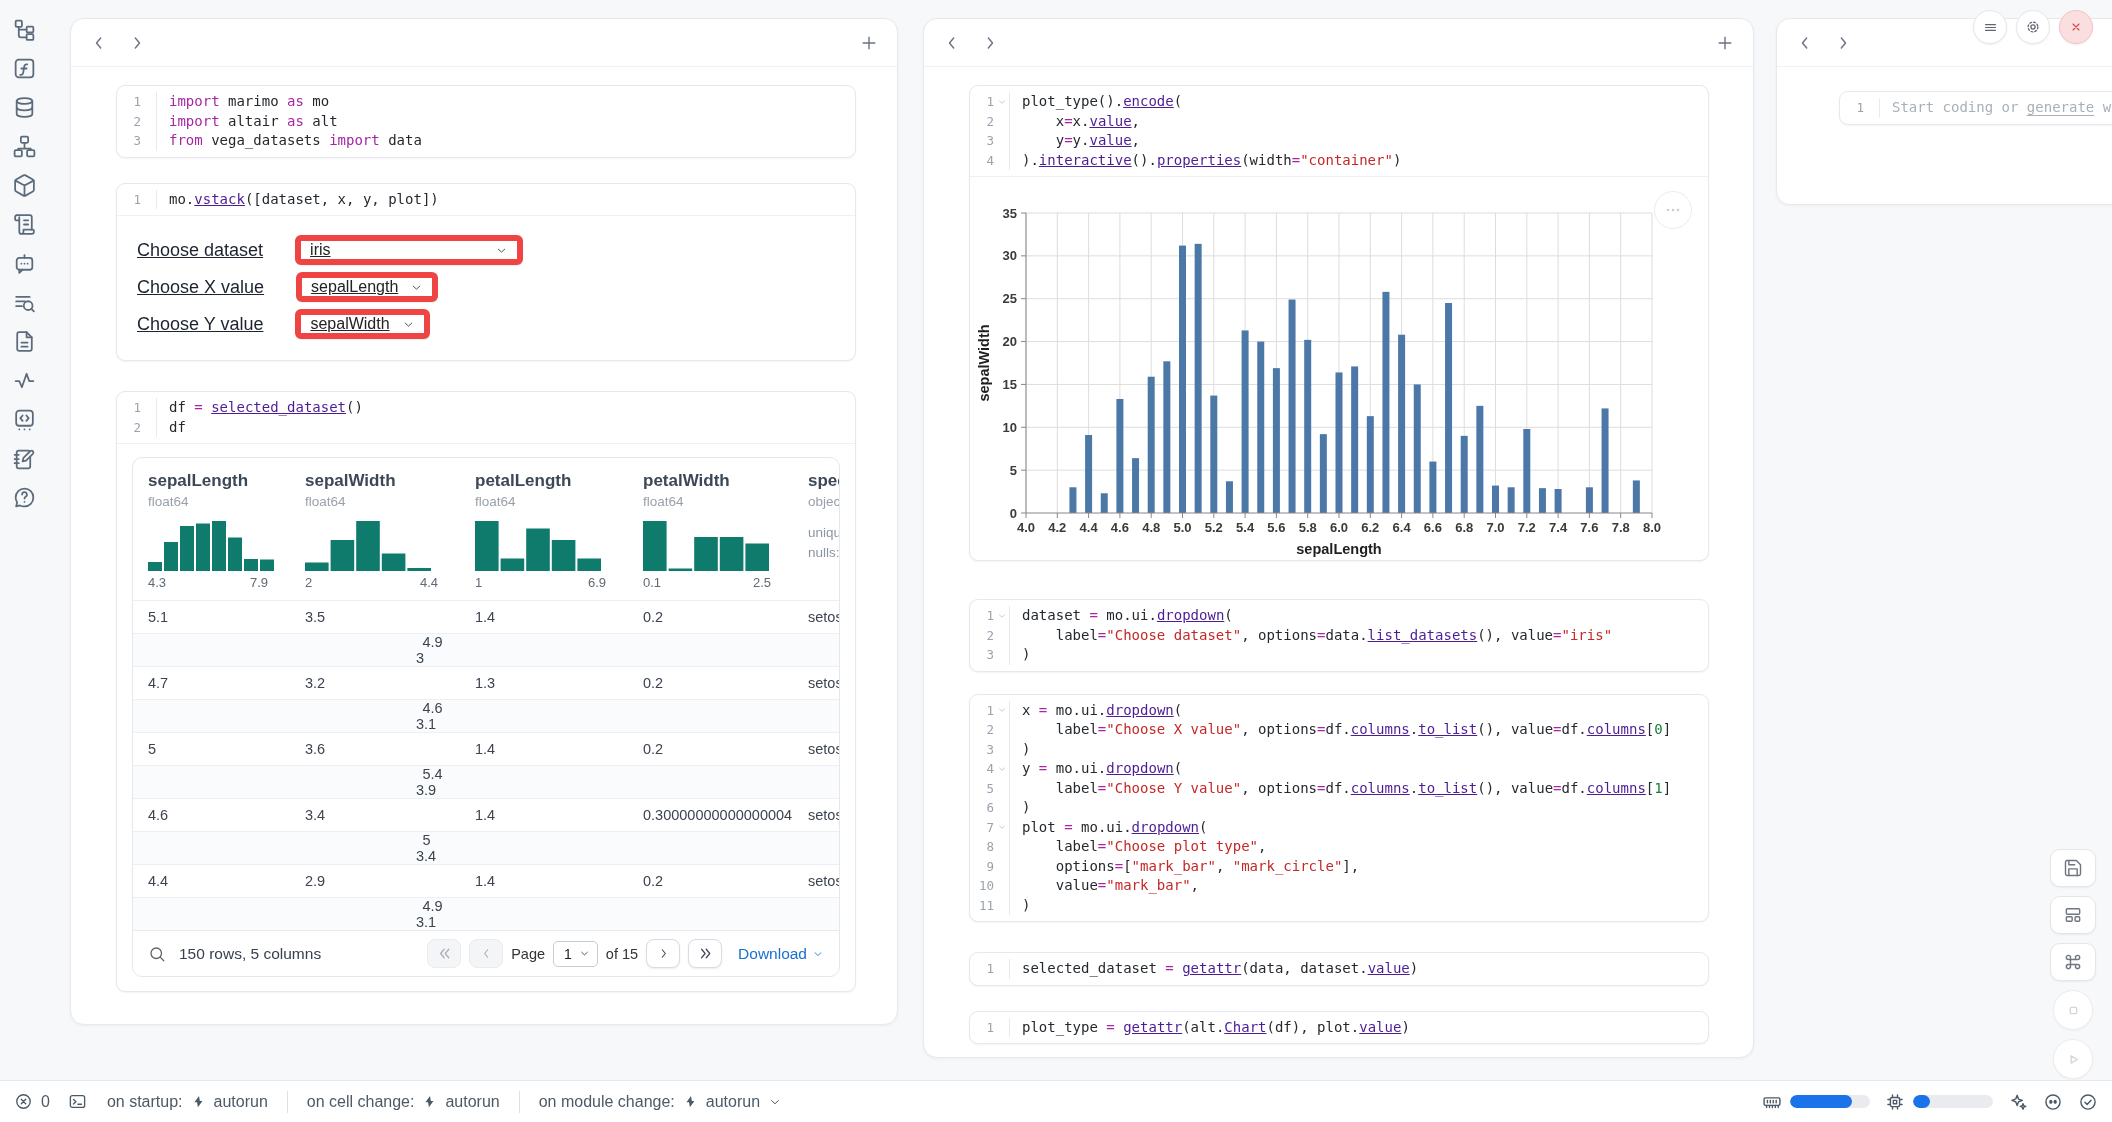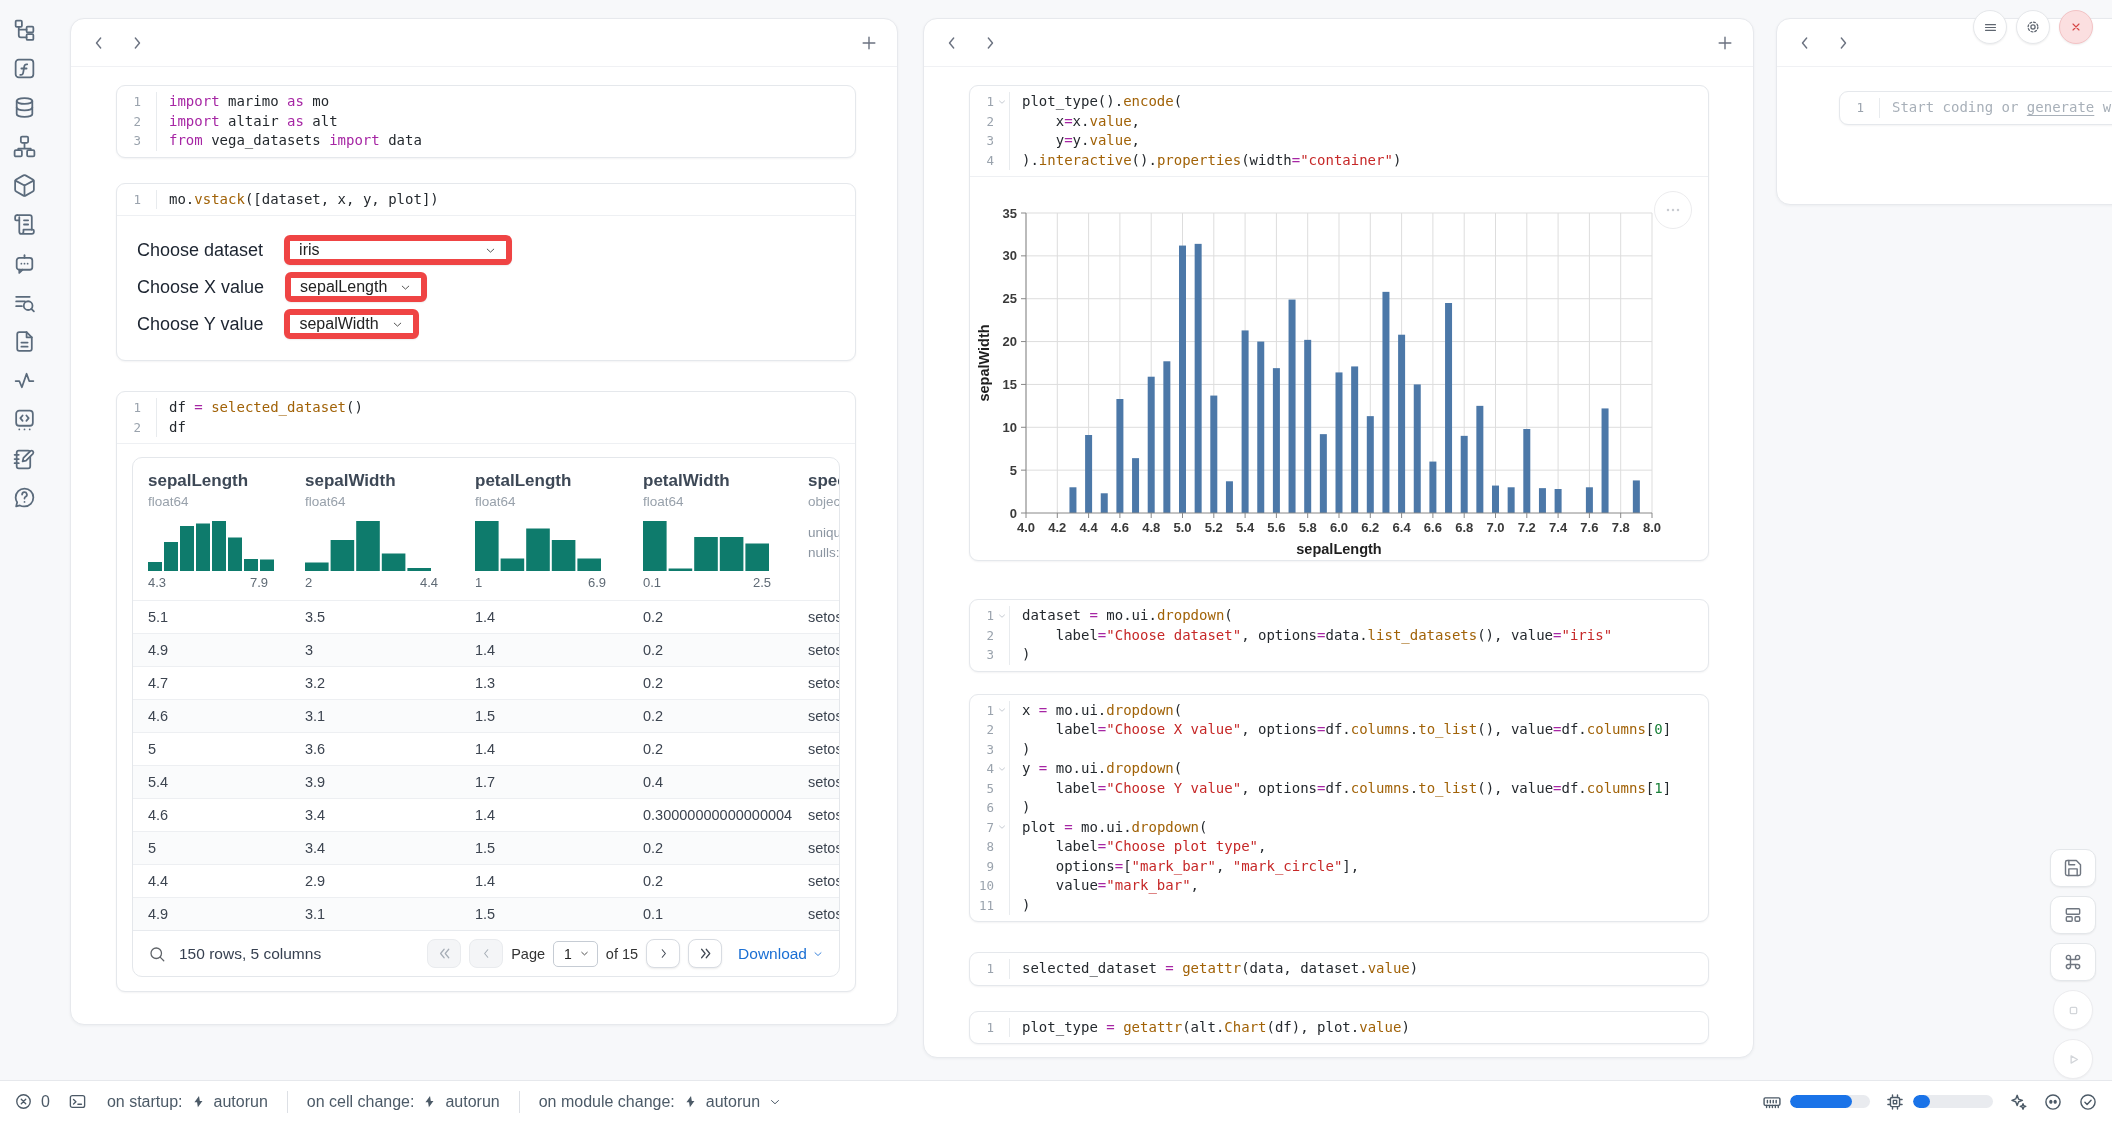--- a/index.html
+++ b/index.html
@@ -28,46 +28,46 @@
   .cell { width:740px; background:#fff; border:1px solid #e5e8ec; border-radius:9px;
     box-shadow:0 1px 2px rgba(16,24,40,.05); }
   .code { padding:6px 0; }
   .cline { display:flex; height:19.5px; line-height:19.5px;
     font-family:"DejaVu Sans Mono", monospace; font-size:14px; white-space:pre; }
   .gutter { width:40px; flex:none; display:flex; align-items:center; justify-content:flex-end;
     border-right:1px solid #e8ebee; margin-right:12px; }
   .lnum { color:#9aa3ad; font-size:12.5px; text-align:right; }
   .foldslot { width:15px; height:100%; display:inline-flex; align-items:center; justify-content:center; color:#aeb6bf; }
   .tok-pl { color:#24292e; } .tok-kw { color:#a626a4; } .tok-op { color:#a626a4; }
-  .tok-fn { color:#a16207; } .tok-str { color:#c62828; } .tok-num { color:#188038; }
+  .tok-fn { color:#4c1d95;text-decoration:underline; } .tok-str { color:#c62828; } .tok-num { color:#188038; }
   .tok-ph { color:#a8b0b9; } .tok-phu { color:#a8b0b9; text-decoration:underline; text-underline-offset:3px; }
   .cell-output { border-top:1px solid #eef0f3; }
 
   
   .controls-out { padding:12px 20px 14px; }
-  .ctrl-row { display:flex; align-items:center; height:30px; margin:7px 0; gap:21px; font-size:18px; color:#1c2430; }
+  .ctrl-row { display:flex; align-items:center; height:30px; margin:7px 0; gap:32px; font-size:18px; color:#1c2430;text-decoration:underline; }
   .mselect { display:inline-flex; align-items:center; gap:12px; border:6px solid #ef4444; border-radius:6px;
     background:#fff; box-shadow:0 1px 1.5px rgba(0,0,0,.07); padding:2px 9px; font-size:16px; color:#222;
     height:30px; cursor:pointer; }
   .mselect .chev { color:#444; }
   .mselect.wide { width:228px; justify-content:space-between; }
 
   
   .table-wrap { padding:13px 0 14px 15px; }
   .table-card { width:708px; border:1px solid #e4e7eb; border-radius:10px; overflow:hidden; background:#fff; }
   .thead { display:flex; padding-top:13px; overflow:hidden; }
   .thcol { flex:none; padding-left:15px; }
   .th-name { font-size:17px; font-weight:700; color:#3d4856; white-space:nowrap; }
   .th-type { font-size:13.5px; color:#98a1ab; margin-top:3px; }
   .th-hist { margin-top:10px; height:52px; }
   .th-meta { margin-top:14px; font-size:13.5px; color:#8b95a1; line-height:20px; white-space:nowrap; }
   .th-range { display:flex; justify-content:space-between; font-size:13px; color:#5f6a75; margin:4px 0 10px; padding-right:22px; }
   .trow { display:flex; border-top:1px solid #edeff2; height:33px; align-items:center;
     font-size:14.5px; color:#3c4450; overflow:hidden; }
-  .trow.alt { background:#fafbfc; }
+  .trow.alt { background:#fafbfc;flex-direction:column; }
   .tcell { flex:none; padding-left:15px; white-space:nowrap; overflow:hidden; }
   .tfoot { border-top:1px solid #e7eaee; height:46px; display:flex; align-items:center; padding:0 15px; gap:13px; }
   .tf-summary { font-size:15.5px; color:#374151; }
   .tf-right { margin-left:auto; display:flex; align-items:center; gap:8px; }
   .pgbtn { width:34px; height:29px; border-radius:8px; display:flex; align-items:center; justify-content:center; cursor:pointer; }
   .pgbtn.dis { background:#f4f5f7; border:1px solid #e9ebee; color:#a6adb6; }
   .pgbtn.en  { background:#fff; border:1px solid #d8dce2; box-shadow:0 1px 2px rgba(0,0,0,.08); color:#3f4752; }
   .pg-label { font-size:14.5px; color:#333;text-align:center; }
   .pg-select { display:flex; align-items:center; gap:7px; border:1px solid #c6ccd4; border-radius:5px;
     height:26px; padding:0 7px 0 10px; font-size:14px; color:#222; cursor:pointer; }

